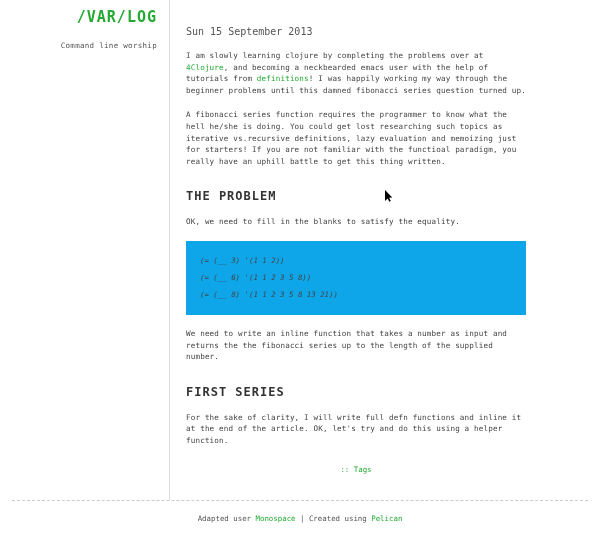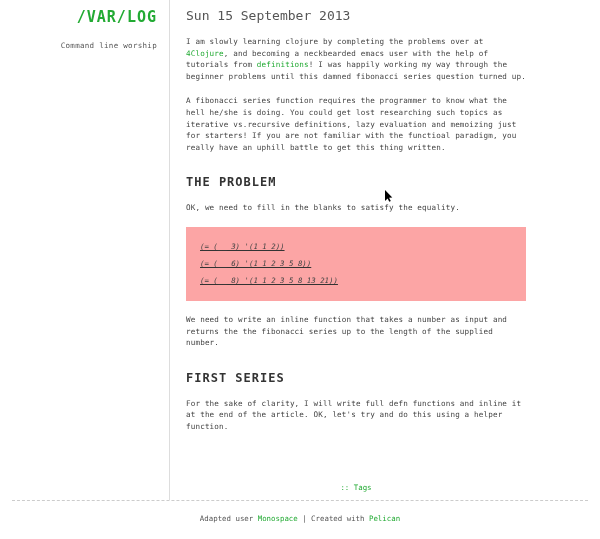--- a/index.html
+++ b/index.html
@@ -59,22 +59,22 @@
   }
   h1.article-title {
     margin: 0;
     font-size: 14.5px;
     font-weight: bold;
     letter-spacing: 1.1px;
     color: #22aa33;
     font-family: "DejaVu Sans Mono", monospace;
   }
   .article-date {
-    margin-top: 0;
-    font-size: 13px;
+    margin-top: 18px;
+    font-size: 10px;
     color: #555555;
   }
   p.para {
     margin: 13px 0 0 0;
     font-size: 7.6px;
     line-height: 11.6px;
     color: #444444;
     text-align: left;
     letter-spacing: 0.15px;
   }
@@ -85,42 +85,40 @@
   h2.section {
     margin: 22px 0 0 0;
     font-size: 12px;
     font-weight: bold;
     letter-spacing: 1px;
     color: #333333;
     font-family: "DejaVu Sans Mono", monospace;
   }
   .code-block {
     margin-top: 13px;
-    background: #fca5a5;
+    background: #0ea5e9;
     padding: 11px 14px 12px 14px;
     box-sizing: border-box;
-    text-decoration: underline;
   }
   .code-line {
     font-size: 7.4px;
     line-height: 17px;
     font-style: italic;
     color: #444444;
     font-family: "DejaVu Sans Mono", monospace;
     white-space: pre;
   }
   
   .tags-row {
     position: absolute;
     left: 186px;
     top: 465px;
     width: 340px;
     text-align: center;
     font-size: 7.4px;
-    margin-top: 18px;
   }
   .tags-row .tag-link {
     color: #22aa33;
     text-decoration: none;
   }
   
   .footer-rule {
     position: absolute;
     left: 12px;
     top: 500px;
@@ -181,20 +179,20 @@
     <h2 class="section">FIRST SERIES</h2>
     <p class="para">For the sake of clarity, I will write full defn functions and inline it at the end of the article. OK, let's try and do this using a helper function.</p>
   </div>
 
   <div class="tags-row">
     <a class="tag-link" href="#">:: Tags</a>
   </div>
 
   <div class="footer-rule"></div>
   <div class="footer">
-    <span>Adapted user </span><a href="#">Monospace</a><span> | Created with </span><a href="#">Pelican</a>
+    <span>Adapted user </span><a href="#">Monospace</a><span> | Created using </span><a href="#">Pelican</a>
   </div>
 
   <svg class="cursor" viewBox="0 0 8 12" xmlns="http://www.w3.org/2000/svg">
     <polygon points="0,0 0,11 2.6,8.4 4.3,11.8 5.8,11.1 4.1,7.8 7.3,7.6" fill="#000000"></polygon>
   </svg>
 
 </div>
 
 </body></html>

